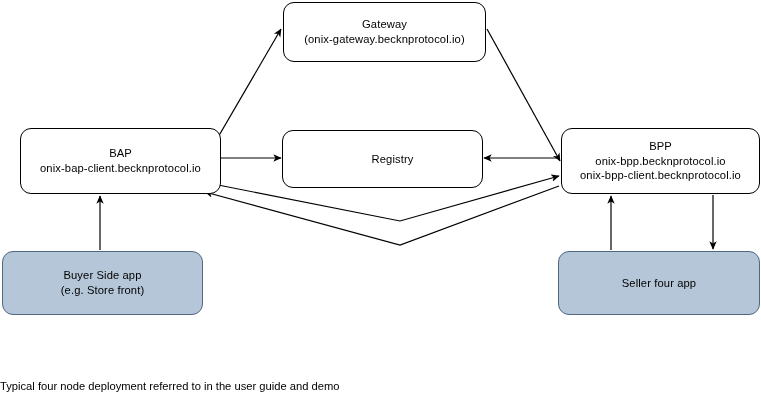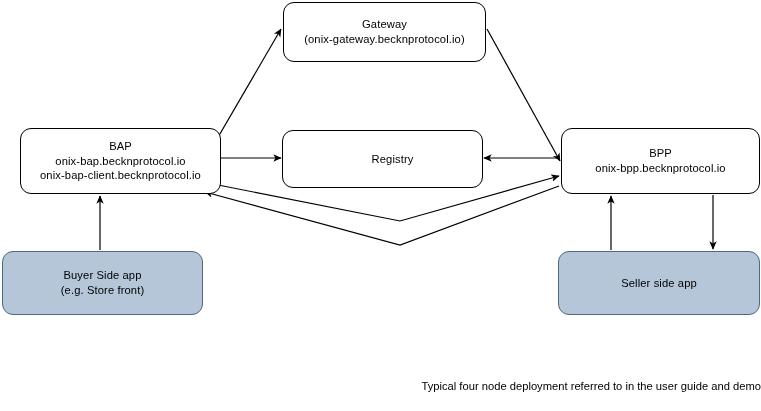--- a/index.html
+++ b/index.html
@@ -58,21 +58,21 @@
   .node-registry{ left: 282px;  top: 130px; width: 201px; height: 58px; padding-left: 20px; }
   .node-bpp     { left: 561px;  top: 128px; width: 199px; height: 66px; }
   .node-buyer   { left: 2px;    top: 251px; width: 201px; height: 64px; }
   .node-seller  { left: 558px;  top: 251px; width: 202px; height: 64px; }
 
   .caption {
     position: absolute;
     left: 0;
     top: 380px;
     width: 761px;
-    text-align: right;
+    text-align: left;
     font-size: 11.2px;
     color: #000000;
   }
 </style>
 </head>
 <body>
 
 <div id="diagram-canvas">
 
   <svg class="edges-layer" width="761" height="411" viewBox="0 0 761 411" xmlns="http://www.w3.org/2000/svg">
@@ -101,37 +101,37 @@
     <line x1="713" y1="195" x2="713" y2="249" stroke="#000000" stroke-width="1.2" marker-end="url(#arrowhead)"></line>
   </svg>
 
   <div class="node node-gateway">
     <span class="line">Gateway</span>
     <span class="line">(onix-gateway.becknprotocol.io)</span>
   </div>
 
   <div class="node node-bap">
     <span class="line">BAP</span>
-    <span class="line">onix-bap.becknprotocol.io</span>
     <span class="line">onix-bap-client.becknprotocol.io</span>
   </div>
 
   <div class="node node-registry">
     <span class="line">Registry</span>
   </div>
 
   <div class="node node-bpp">
     <span class="line">BPP</span>
     <span class="line">onix-bpp.becknprotocol.io</span>
+    <span class="line">onix-bpp-client.becknprotocol.io</span>
   </div>
 
   <div class="node node-buyer filled">
     <span class="line">Buyer Side app</span>
     <span class="line">(e.g. Store front)</span>
   </div>
 
   <div class="node node-seller filled">
-    <span class="line">Seller side app</span>
+    <span class="line">Seller four app</span>
   </div>
 
   <div class="caption">Typical four node deployment referred to in the user guide and demo</div>
 
 </div>
 
 </body></html>

